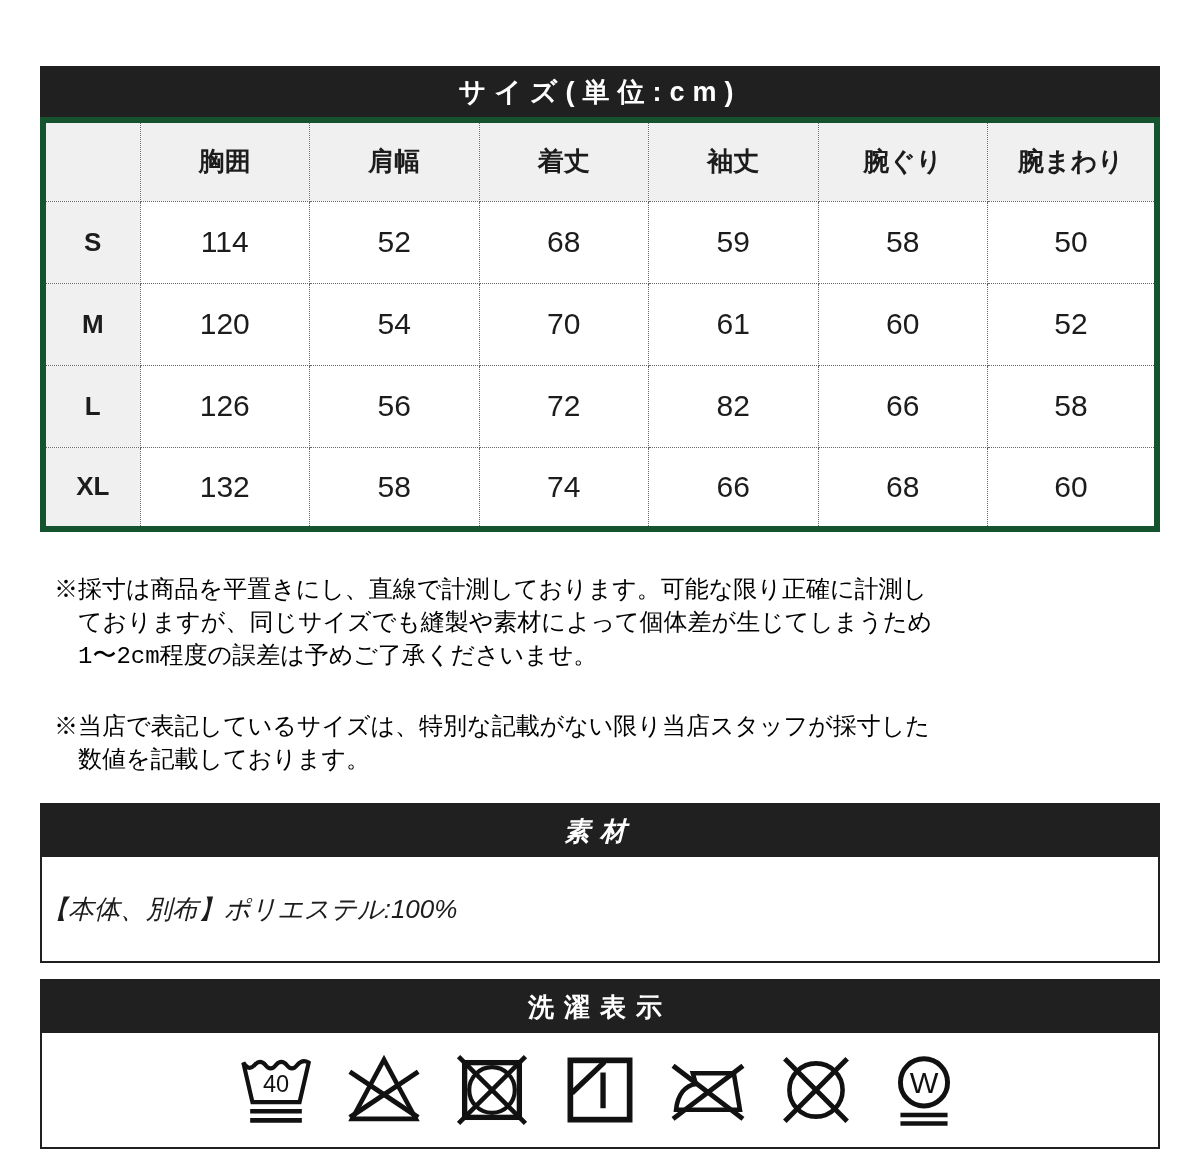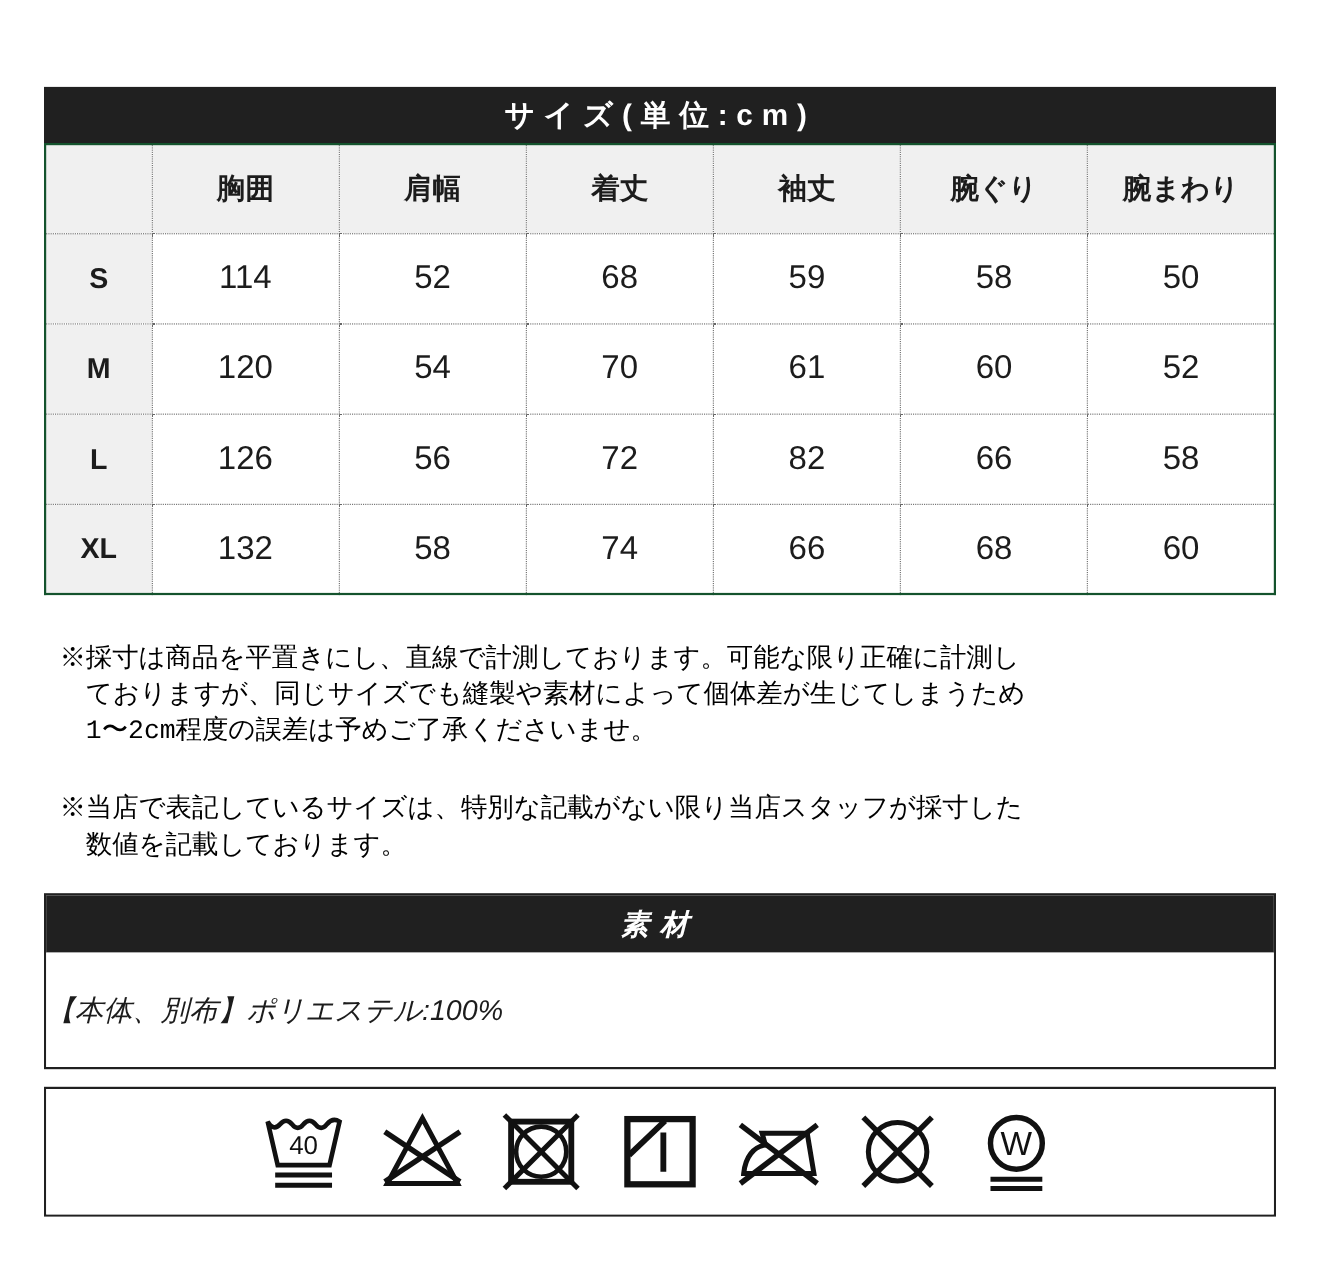--- a/index.html
+++ b/index.html
@@ -11,27 +11,27 @@
     overflow: hidden;
   }
   .page { width: 1120px; margin-left: 40px; padding-top: 66px; }
 
   
   .bar {
     background: #202020; color: #ffffff;
     display: flex; align-items: center; justify-content: center;
     font-weight: bold;
   }
-  .size-title-bar { height: 51px; font-size: 27px; letter-spacing: 8px; margin-top: 13px; }
+  .size-title-bar { height: 51px; font-size: 27px; letter-spacing: 8px; }
   .box-title-bar  { height: 52px; font-size: 26px; letter-spacing: 10px; }
 
   
   table.size-table {
     width: 1120px; table-layout: fixed; border-collapse: collapse;
-    border: 2px solid #14532d;
+    border: 6px solid #14532d;
   }
   .size-table th, .size-table td {
     border: 1px dotted #666666;
     text-align: center; vertical-align: middle;
     overflow: hidden;
   }
   .size-table thead tr { height: 81px; }
   .size-table tbody tr { height: 82px; }
   .size-table thead th { background: #f0f0f0; font-size: 26px; font-weight: bold; color: #1c1c1c; }
   .size-table tbody th { background: #f0f0f0; font-size: 26px; font-weight: bold; color: #1c1c1c; }
@@ -146,20 +146,23 @@
   <section class="box material-box">
     <div class="bar box-title-bar">
       <span>素材</span>
     </div>
     <div class="material-content">
       <span>【本体、別布】ポリエステル:100%</span>
     </div>
   </section>
 
   <section class="box laundry-box">
+    <div class="bar box-title-bar">
+      <span>洗濯表示</span>
+    </div>
     <div class="laundry-content">
 
       <svg class="care-symbol" viewBox="0 0 100 100">
         <path d="M7 14 Q14 26 22 17 Q29 9 36 17 Q43 26 50 17 Q57 9 64 17 Q71 26 78 17 Q85 9 93 14 L81 66 L19 66 Z" fill="none" stroke="#111111" stroke-width="5.5"></path>
         <text x="50" y="53" font-size="31" text-anchor="middle" fill="#111111" font-family="Liberation Sans, DejaVu Sans, sans-serif">40</text>
         <line x1="16" y1="78" x2="84" y2="78" stroke="#111111" stroke-width="6"></line>
         <line x1="16" y1="90" x2="84" y2="90" stroke="#111111" stroke-width="6"></line>
       </svg>
 
       <svg class="care-symbol" viewBox="0 0 100 100">

